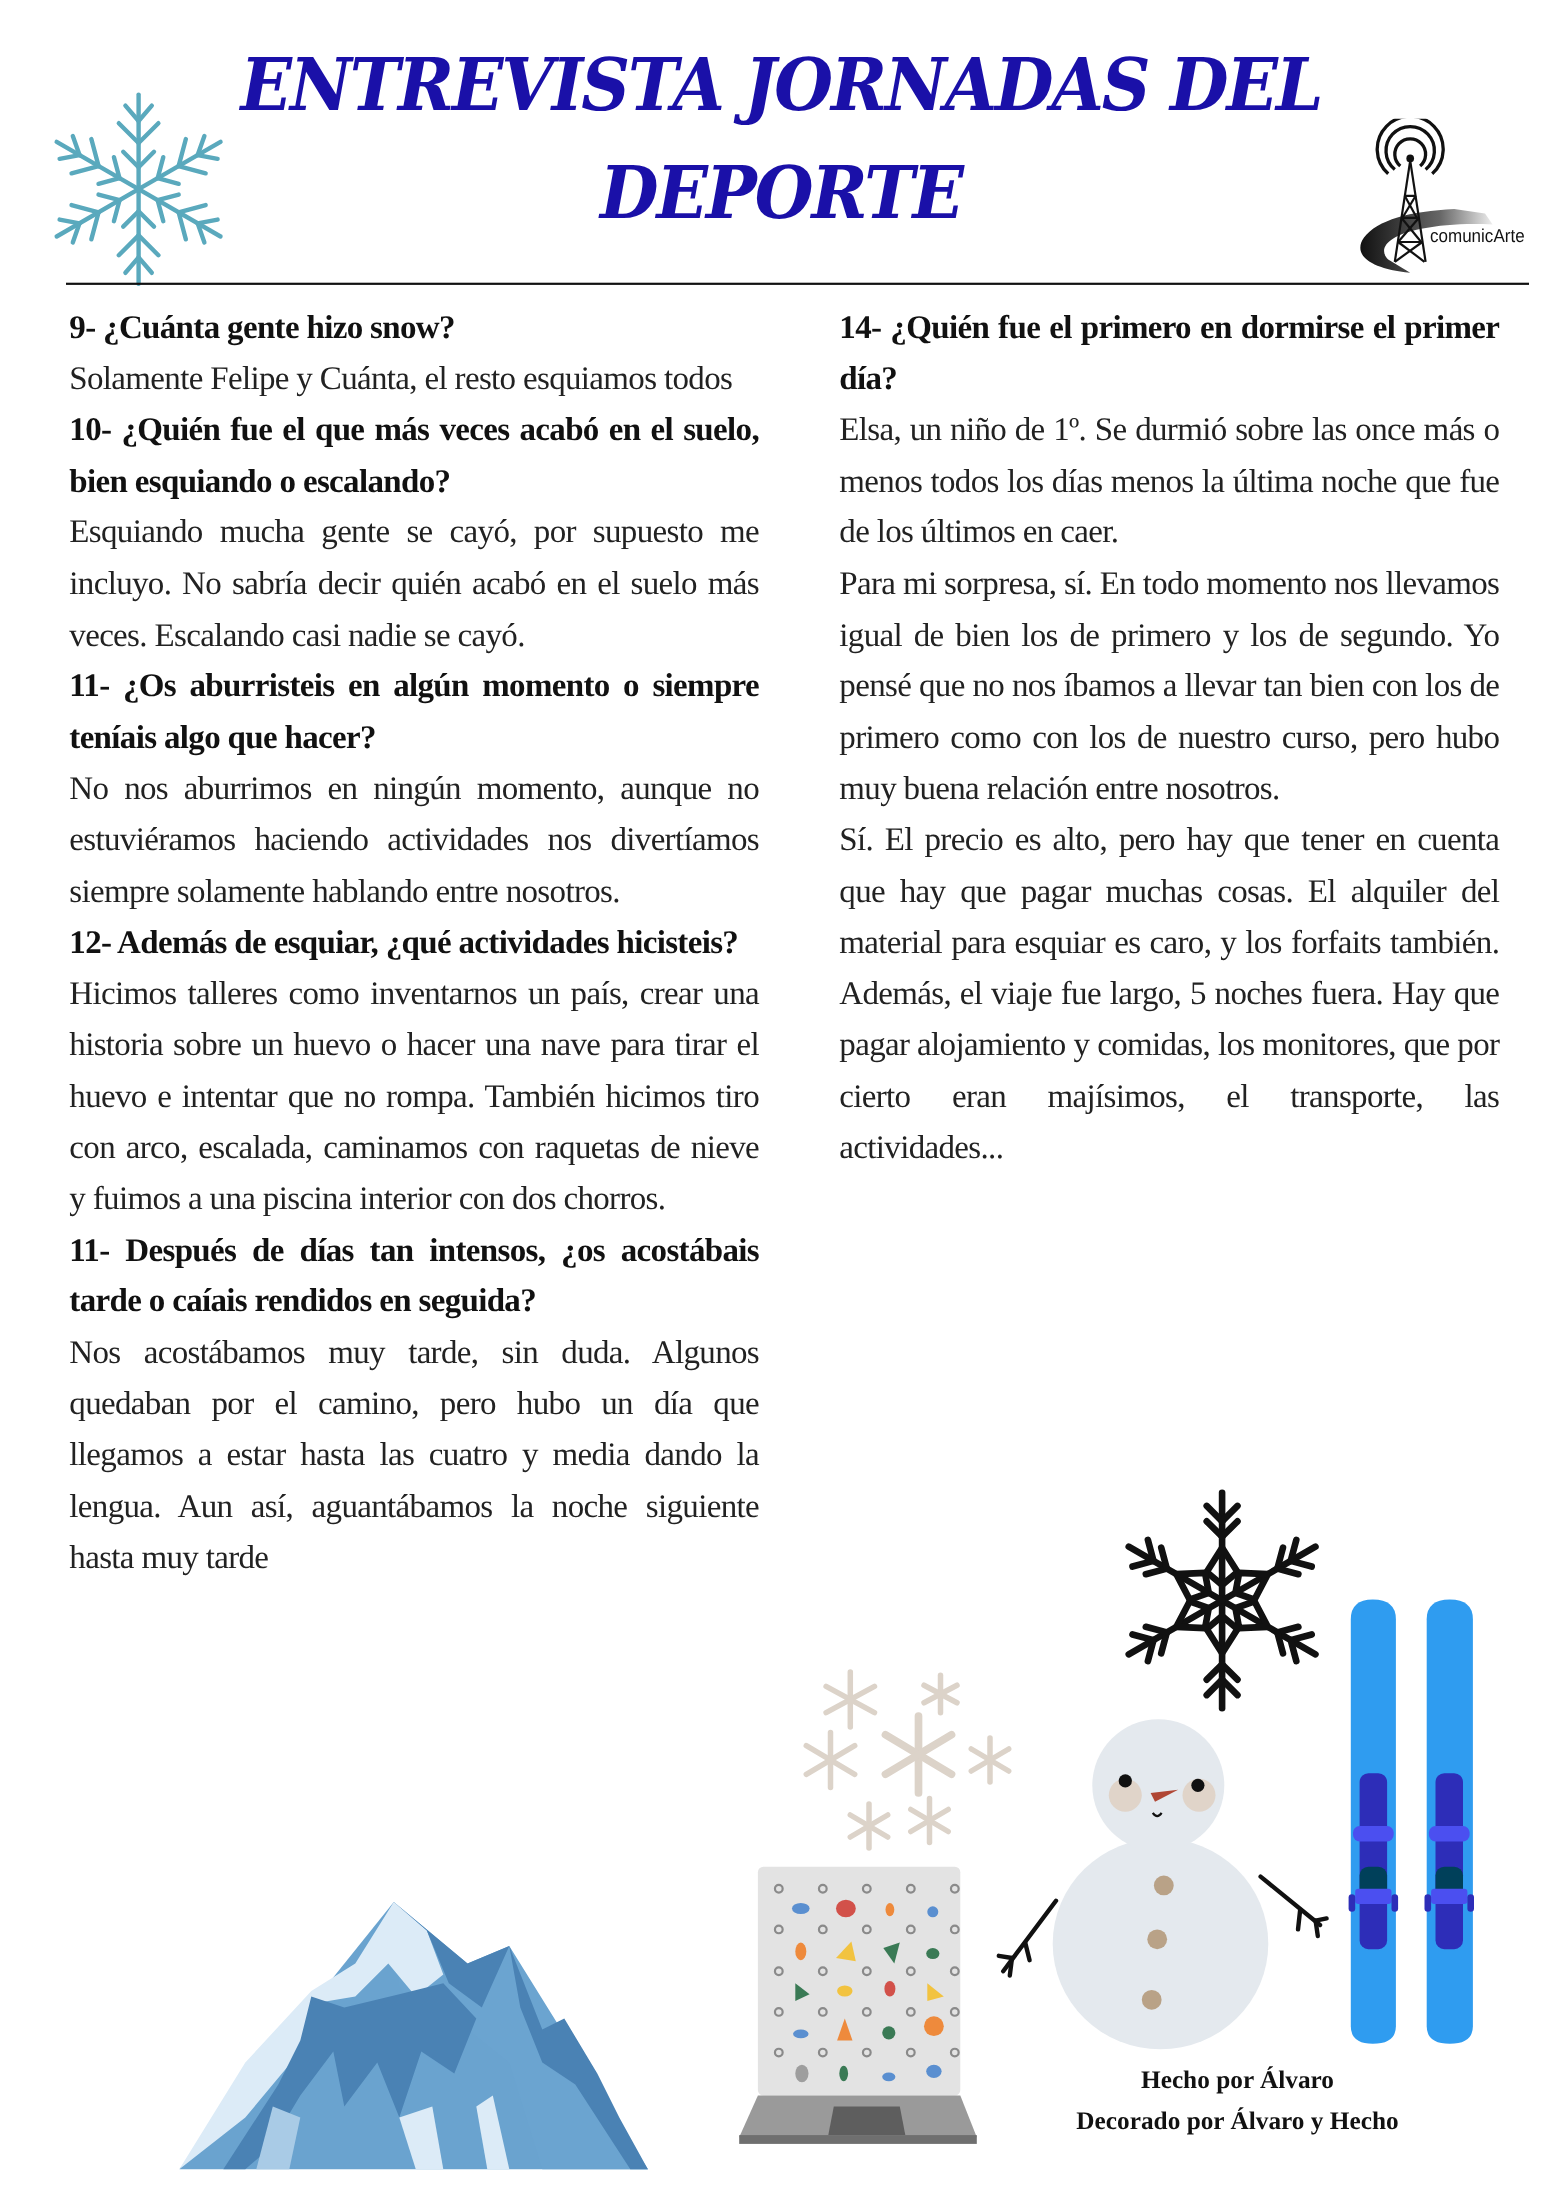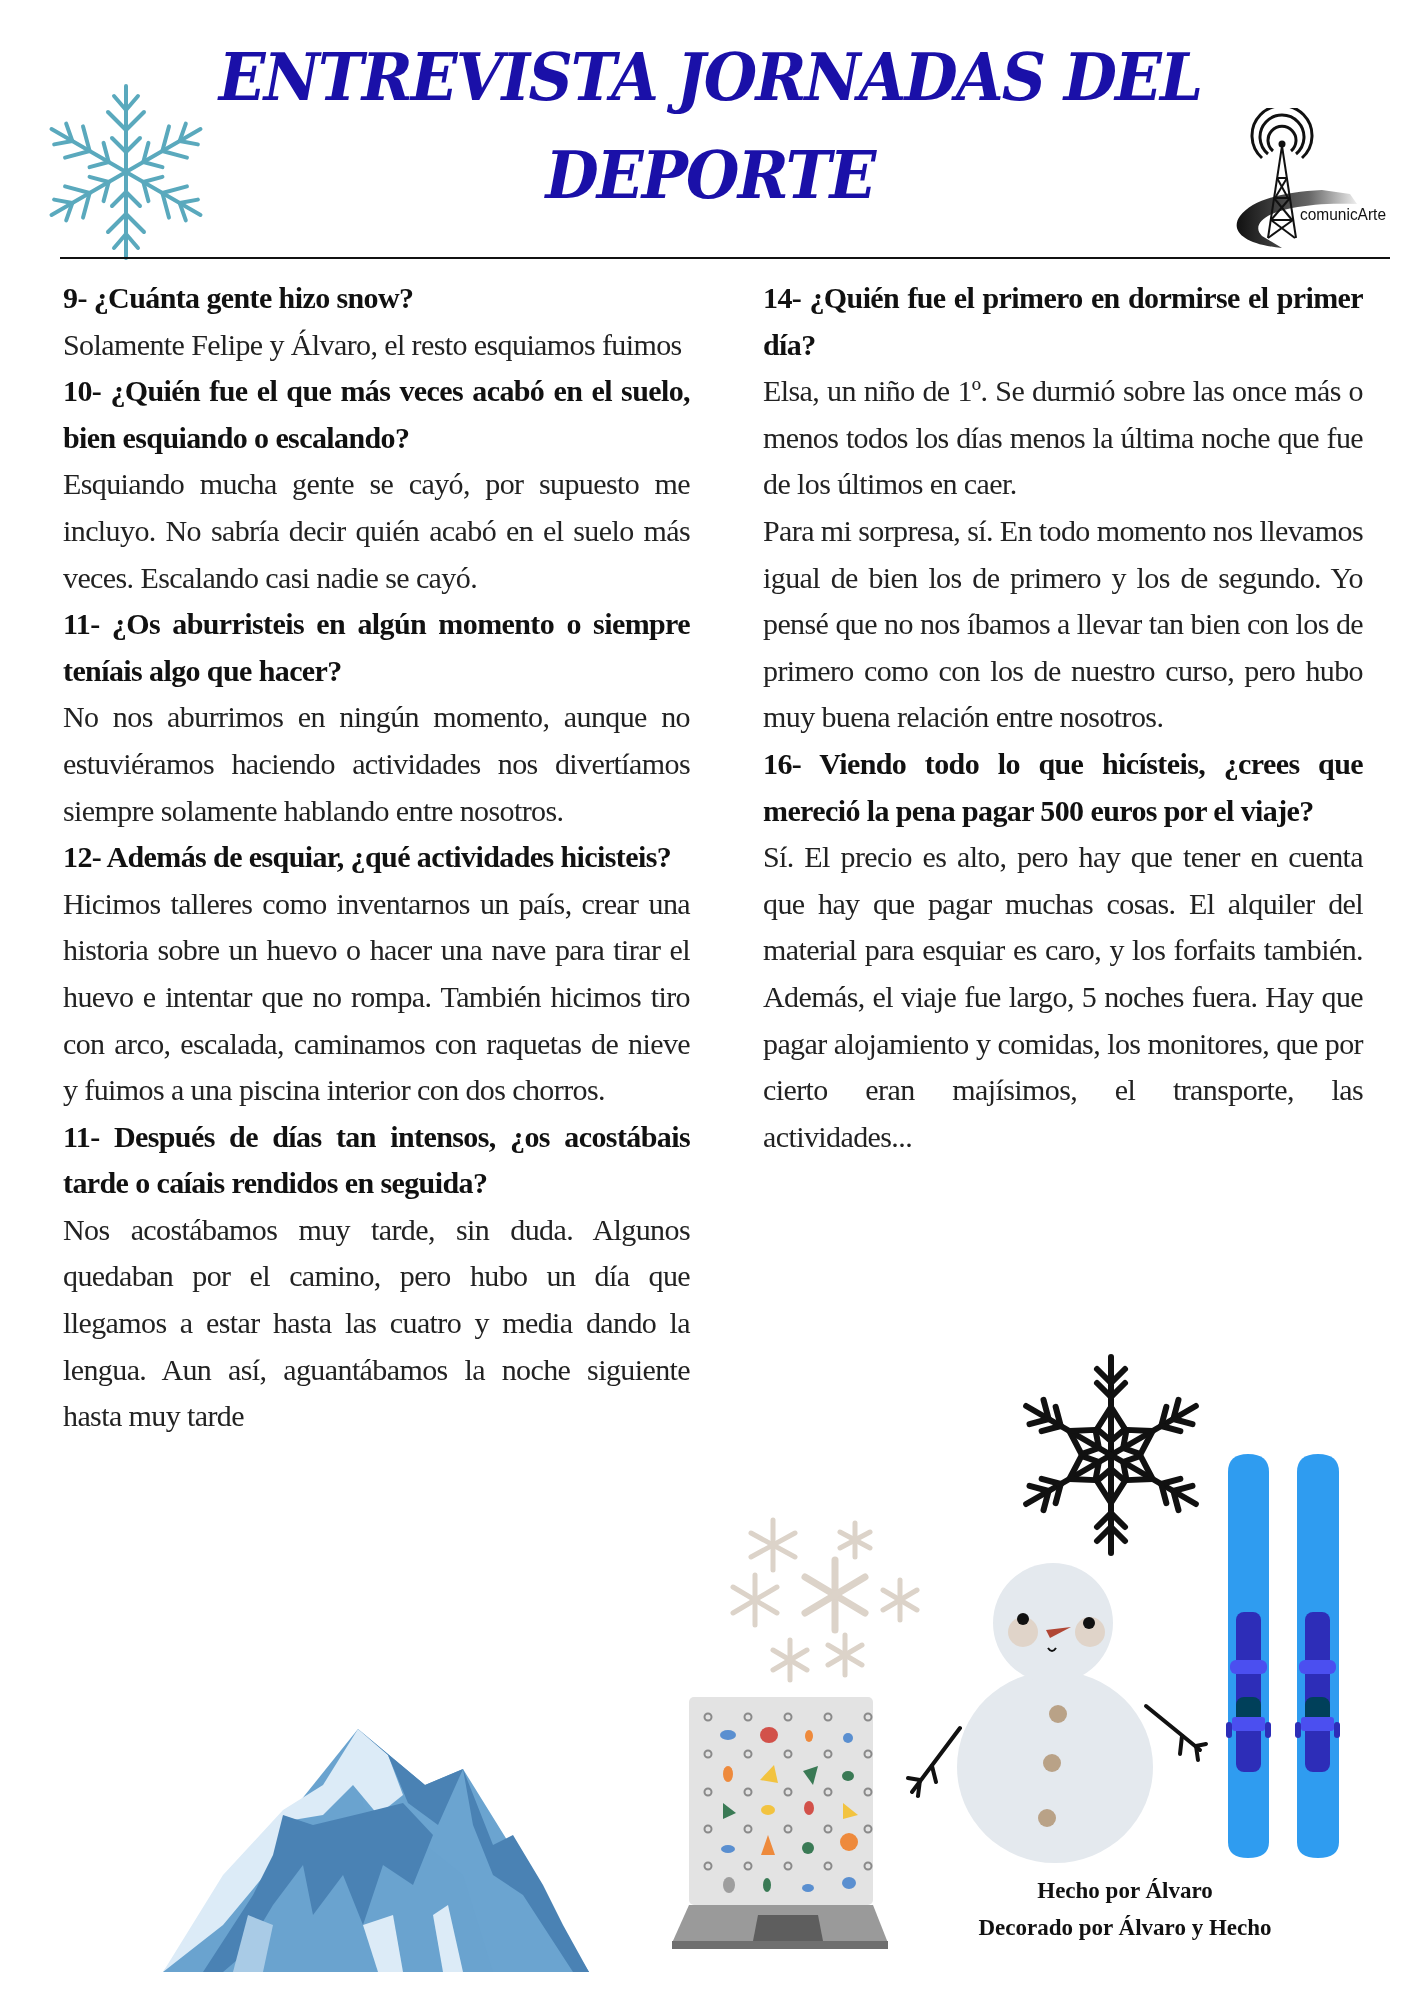--- a/index.html
+++ b/index.html
@@ -74,38 +74,37 @@
       <line x1="49" y1="112" x2="71" y2="112"></line>
   </g>
   <text x="78" y="112" font-family="Liberation Sans, sans-serif" font-size="17" fill="#111" transform="scale(1,1)" textLength="86" lengthAdjust="spacingAndGlyphs">comunicArte</text>
 </svg>
 
 <div class="rule"></div>
 
 <div class="col col-left">
   <div class="inner">
     <p class="q">9- ¿Cuánta gente hizo snow?</p>
-    <p class="a">Solamente Felipe y Álvaro, el resto esquiamos fuimos</p>
+    <p class="a">Solamente Felipe y Cuánta, el resto esquiamos todos</p>
     <p class="q">10- ¿Quién fue el que más veces acabó en el suelo, bien esquiando o escalando?</p>
     <p class="a">Esquiando mucha gente se cayó, por supuesto me incluyo. No sabría decir quién acabó en el suelo más veces. Escalando casi nadie se cayó.</p>
     <p class="q">11- ¿Os aburristeis en algún momento o siempre teníais algo que hacer?</p>
     <p class="a">No nos aburrimos en ningún momento, aunque no estuviéramos haciendo actividades nos divertíamos siempre solamente hablando entre nosotros.</p>
     <p class="q">12- Además de esquiar, ¿qué actividades hicisteis?</p>
     <p class="a">Hicimos talleres como inventarnos un país, crear una historia sobre un huevo o hacer una nave para tirar el huevo e intentar que no rompa. También hicimos tiro con arco, escalada, caminamos con raquetas de nieve y fuimos a una piscina interior con dos chorros.</p>
     <p class="q">11- Después de días tan intensos, ¿os acostábais tarde o caíais rendidos en seguida?</p>
     <p class="a">Nos acostábamos muy tarde, sin duda. Algunos quedaban por el camino, pero hubo un día que llegamos a estar hasta las cuatro y media dando la lengua. Aun así, aguantábamos la noche siguiente hasta muy tarde</p>
   </div>
 </div>
 
 <div class="col col-right">
   <div class="inner">
     <p class="q">14- ¿Quién fue el primero en dormirse el primer día?</p>
     <p class="a">Elsa, un niño de 1º. Se durmió sobre las once más o menos todos los días menos la última noche que fue de los últimos en caer.</p>
     <p class="a">Para mi sorpresa, sí. En todo momento nos llevamos igual de bien los de primero y los de segundo. Yo pensé que no nos íbamos a llevar tan bien con los de primero como con los de nuestro curso, pero hubo muy buena relación entre nosotros.</p>
-    <p class="q">16- Viendo todo lo que hicísteis, ¿crees que mereció la pena pagar 500 euros por el viaje?</p>
     <p class="a">Sí. El precio es alto, pero hay que tener en cuenta que hay que pagar muchas cosas. El alquiler del material para esquiar es caro, y los forfaits también. Además, el viaje fue largo, 5 noches fuera. Hay que pagar alojamiento y comidas, los monitores, que por cierto eran majísimos, el transporte, las actividades...</p>
   </div>
 </div>
 
 <svg style="left:163px;top:1725px;" width="428" height="250" viewBox="0 0 428 250">
   <polygon points="0,247 195,4 426,247" fill="#6aa3cf"></polygon>
   <polygon points="195,4 262,60 300,44 426,247 330,247 300,150 250,110 220,115 200,80" fill="#6ba4d0"></polygon>
   <polygon points="195,4 225,30 240,70 215,90 190,60 160,90 130,95 110,140 60,200 0,247 60,150 120,85 160,60" fill="#dcebf7"></polygon>
   <polygon points="195,4 225,30 245,78 275,100 300,44 262,60" fill="#4a82b4"></polygon>
   <polygon points="120,90 150,100 200,88 240,78 270,110 250,160 220,140 200,200 180,150 150,190 140,140 110,180 80,230 60,247 40,247 90,170 110,130" fill="#4a82b4"></polygon>

